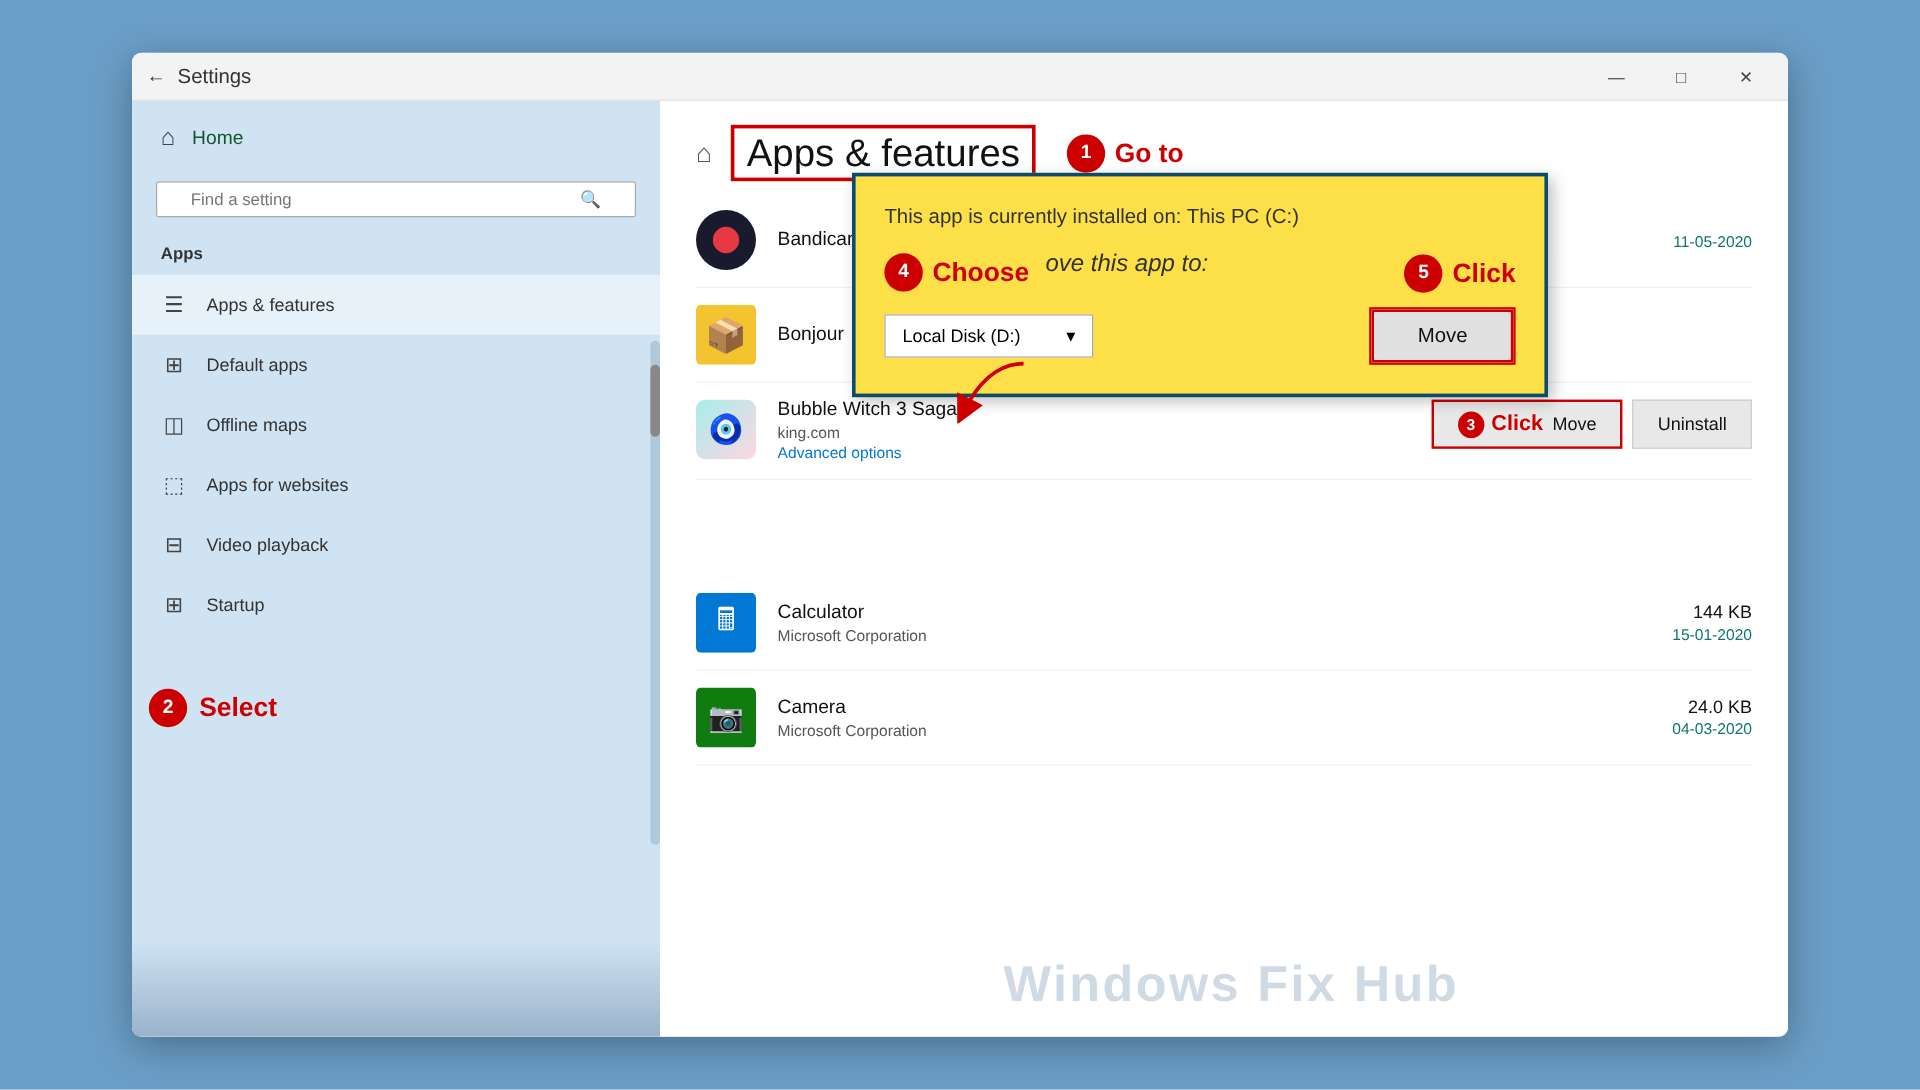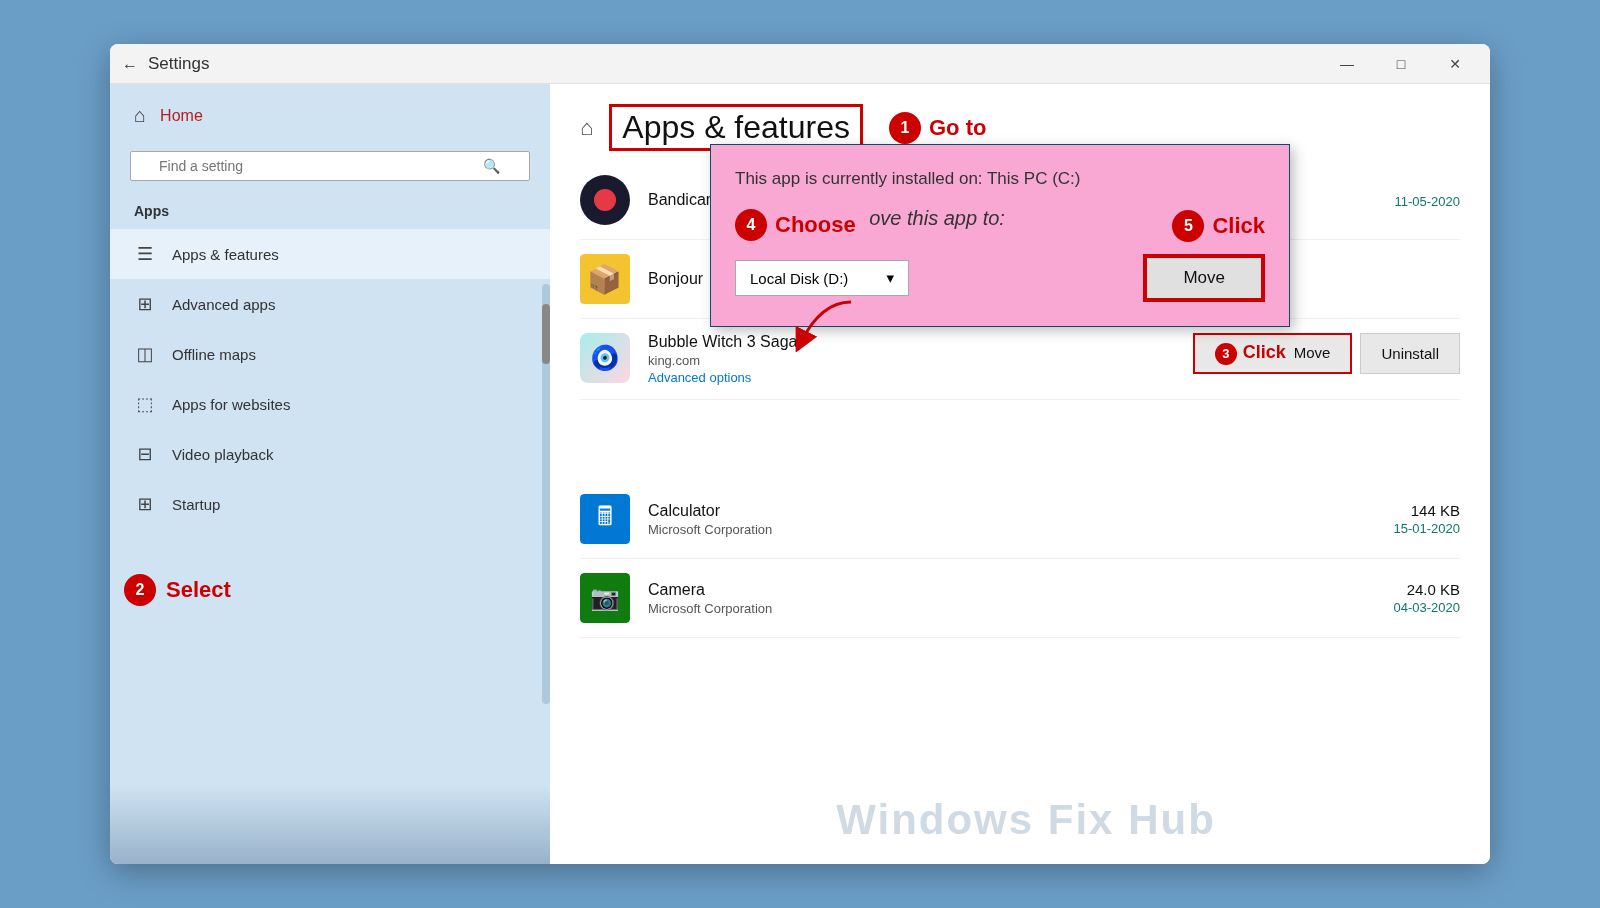--- a/index.html
+++ b/index.html
@@ -73,21 +73,21 @@
       position: relative;
     }
     .sidebar-home {
       display: flex;
       align-items: center;
       gap: 14px;
       padding: 20px 24px;
       cursor: pointer;
     }
     .sidebar-home-icon { font-size: 20px; color: #444; }
-    .sidebar-home-label { font-size: 16px; color: #b91c1c; font-weight: 400; }
+    .sidebar-home-label { font-size: 16px; color: #14532d; font-weight: 400; }
     .search-box {
       margin: 4px 20px 18px 20px;
       background: white;
       border: 1px solid #aaa;
       border-radius: 2px;
       display: flex;
       align-items: center;
       padding: 6px 28px;
       gap: 8px;
     }
@@ -287,22 +287,22 @@
       font-size: 15px;
       cursor: pointer;
       color: #111;
     }
     
     .dialog-overlay {
       position: absolute;
       top: 60px;
       left: 160px;
       width: 580px;
-      background: #f9a8d4;
-      border: 1px solid #0c4a6e;
+      background: #fde047;
+      border: 3px solid #0c4a6e;
       box-shadow: 4px 4px 12px rgba(0,0,0,0.25);
       padding: 24px;
       z-index: 10;
     }
     .dialog-installed {
       font-size: 17px;
       color: #333;
       margin-bottom: 18px;
     }
     .dialog-move-label {
@@ -392,21 +392,21 @@
         <input class="search-input" type="text" placeholder="Find a setting" style="">
         <span class="search-icon">🔍</span>
       </div>
       <div class="sidebar-section-label">Apps</div>
       <div class="sidebar-item active">
         <span class="sidebar-item-icon">☰</span>
         <span>Apps &amp; features</span>
       </div>
       <div class="sidebar-item">
         <span class="sidebar-item-icon">⊞</span>
-        <span>Advanced apps</span>
+        <span>Default apps</span>
       </div>
       <div class="sidebar-item">
         <span class="sidebar-item-icon">◫</span>
         <span>Offline maps</span>
       </div>
       <div class="sidebar-item">
         <span class="sidebar-item-icon">⬚</span>
         <span>Apps for websites</span>
       </div>
       <div class="sidebar-item">

